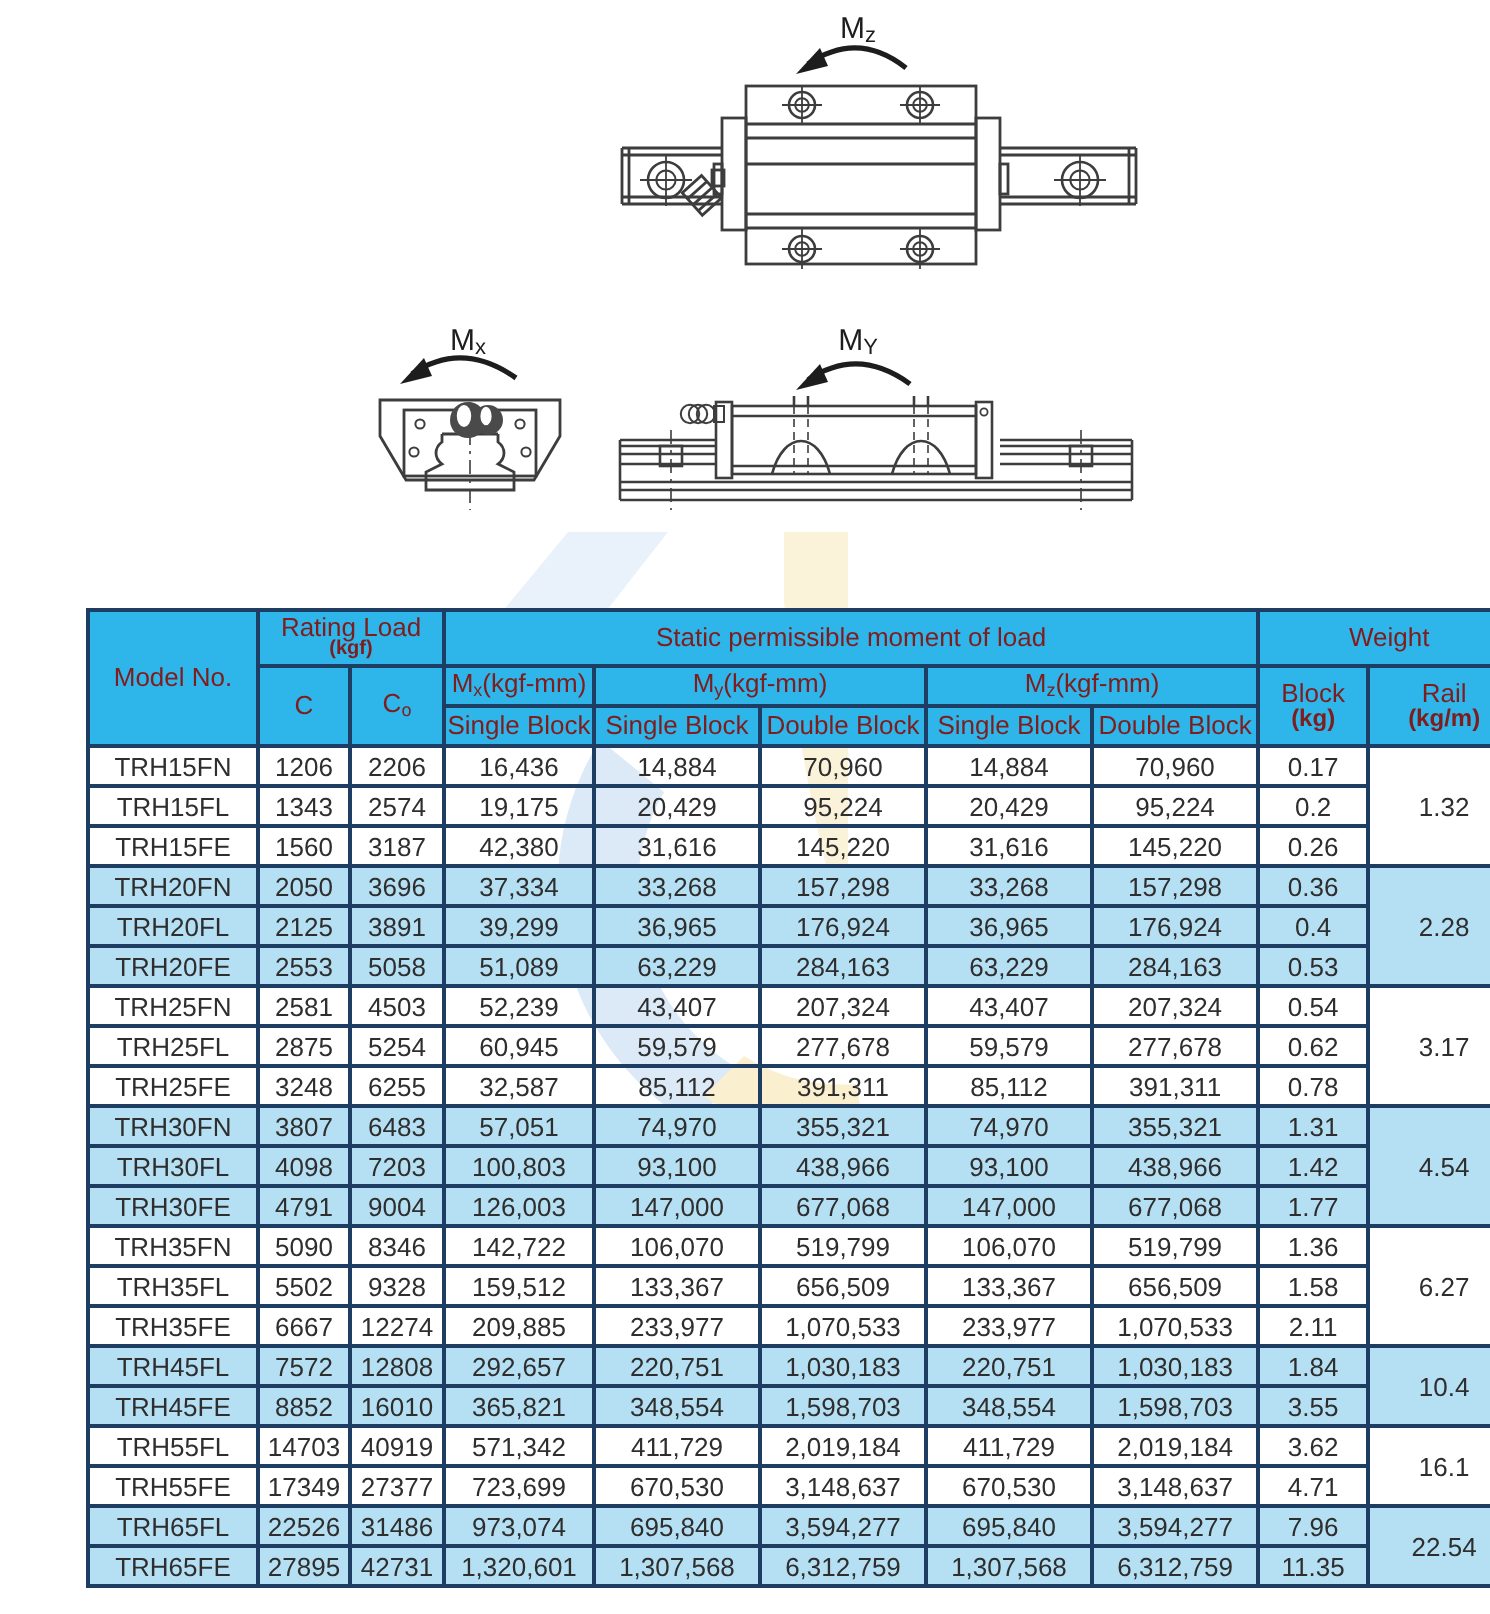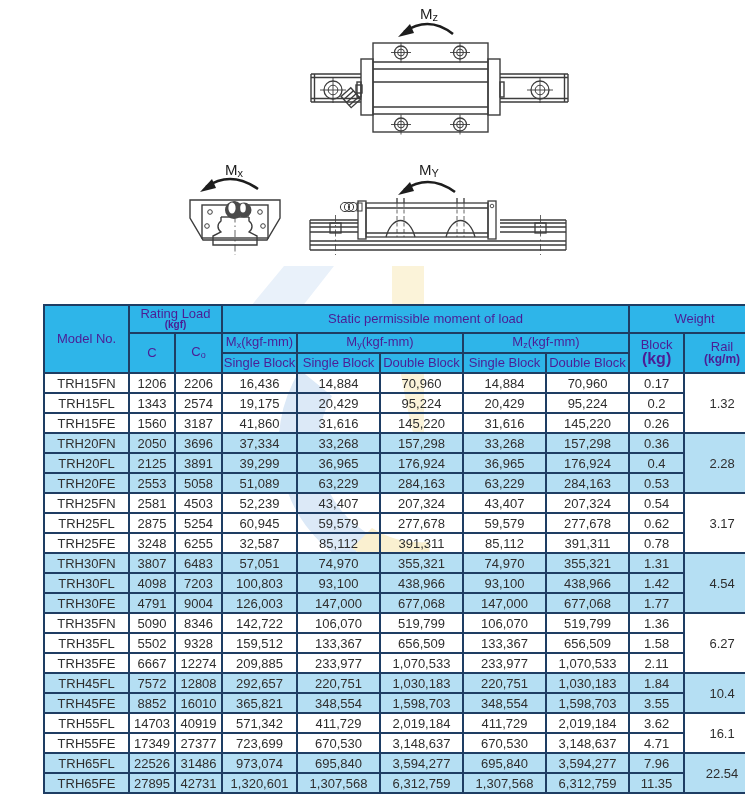--- a/index.html
+++ b/index.html
@@ -20,21 +20,21 @@
   table.spec {
     position:relative; z-index:1; margin:36px 0 0 15px;
     border-collapse:collapse; table-layout:fixed; width:716px;
     font-size:13px; color:#2e2e2e;
   }
   table.spec th, table.spec td {
     border:2px solid #1e3d63; text-align:center; vertical-align:middle;
     padding:0; overflow:hidden; white-space:nowrap;
   }
   table.spec thead th {
-    background:#2eb5e9; color:#4c1d95; font-weight:normal; font-size:13px;
+    background:#2eb5e9; color:#7f1d1d; font-weight:normal; font-size:13px;
     line-height:1.05;
     margin-top:24px;
   }
   tr.hrow1 th { height:26px; }
   tr.hrow2 th, tr.hrow3 th { height:18px; }
   .small-unit { font-size:10px; display:block; margin-top:-1px;font-weight:bold; }
   .sub { font-size:9px; vertical-align:-2px; }
   .subhead { font-size:12px; }
   table.spec tbody td { height:18px; background:transparent; }
   table.spec tbody tr.b td { background:#b5dff3; }
@@ -203,21 +203,21 @@
         <th colspan="2">Weight</th>
       </tr>
       <tr class="hrow2">
         <th rowspan="2">C</th>
         <th rowspan="2"><span>C</span><span class="sub">o</span></th>
         <th><span>M</span><span class="sub">x</span><span>(kgf-mm)</span></th>
         <th colspan="2"><span>M</span><span class="sub">y</span><span>(kgf-mm)</span></th>
         <th colspan="2"><span>M</span><span class="sub">z</span><span>(kgf-mm)</span></th>
         <th rowspan="2">
           <span>Block</span>
-          <span class="small-unit" style="font-size:16px">(kg)</span>
+          <span class="small-unit" style="font-size:12px">(kg)</span>
         </th>
         <th rowspan="2">
           <span>Rail</span>
           <span class="small-unit" style="font-size:12px">(kg/m)</span>
         </th>
       </tr>
       <tr class="hrow3">
         <th class="subhead">Single Block</th>
         <th class="subhead">Single Block</th>
         <th class="subhead">Double Block</th>
@@ -246,21 +246,21 @@
           <td>20,429</td>
           <td>95,224</td>
           <td>20,429</td>
           <td>95,224</td>
           <td>0.2</td>
         </tr>
         <tr class="a">
           <td>TRH15FE</td>
           <td>1560</td>
           <td>3187</td>
-          <td>41,860</td>
+          <td>42,380</td>
           <td>31,616</td>
           <td>145,220</td>
           <td>31,616</td>
           <td>145,220</td>
           <td>0.26</td>
         </tr>
         <tr class="b">
           <td>TRH20FN</td>
           <td>2050</td>
           <td>3696</td>

